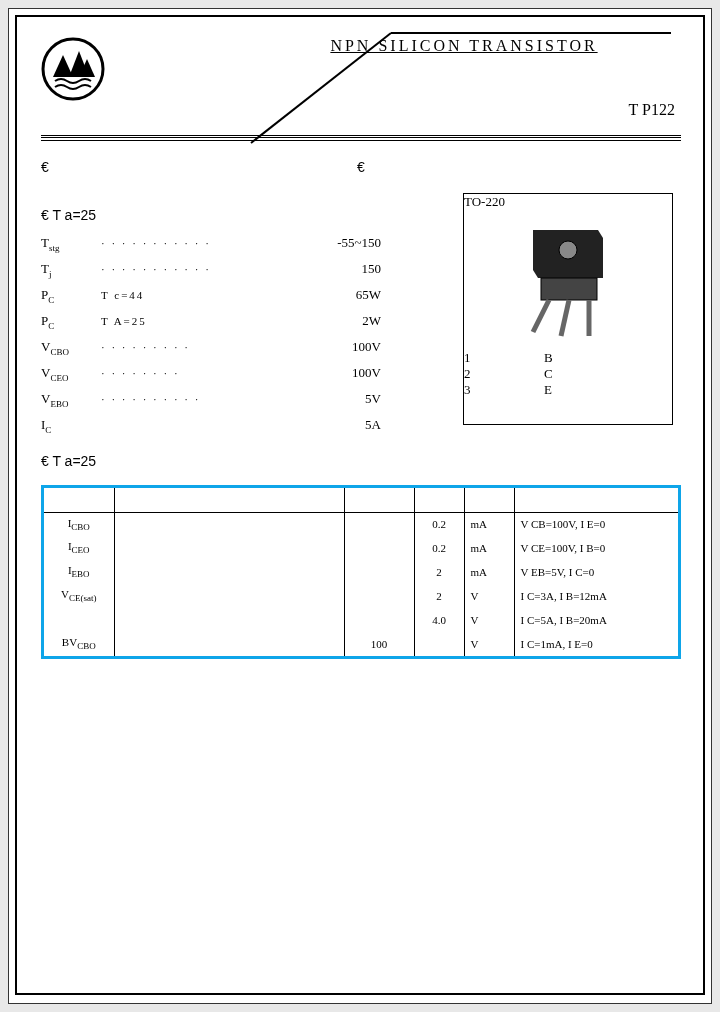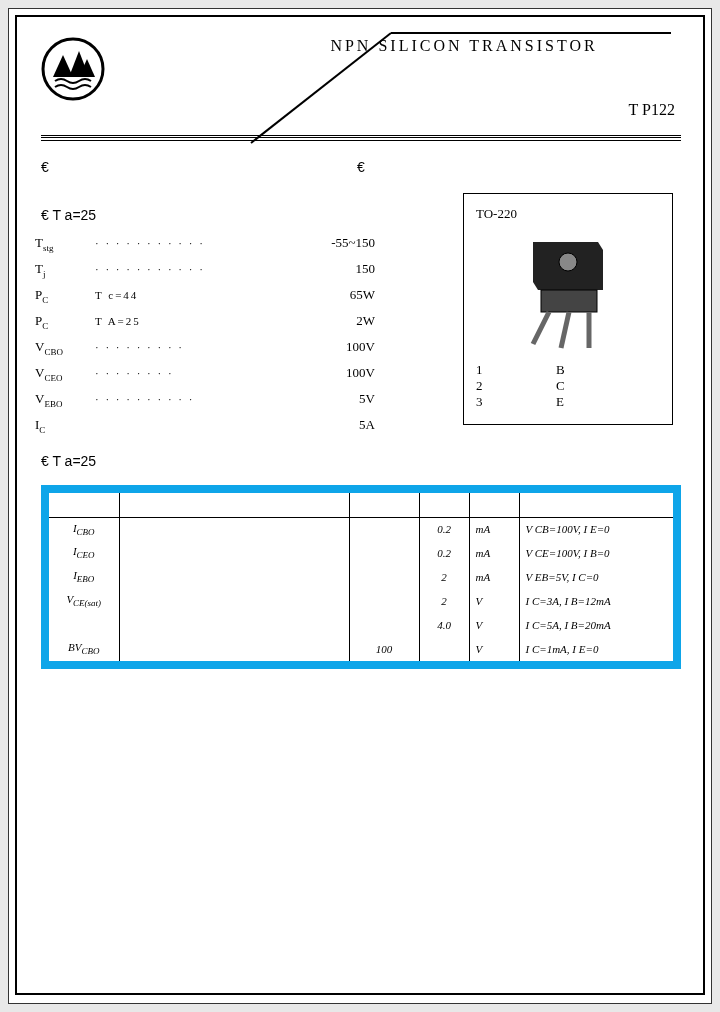--- a/index.html
+++ b/index.html
@@ -39,20 +39,21 @@
     position: absolute;
     right: 0; top: 0;
     width: 430px;
     text-align: center;
   }
   .sub {
     font-size: 16px;
     letter-spacing: 3px;
     font-weight: normal;
     margin-bottom: 6px;
+    text-decoration: underline;
   }
   .pn {
     font-size: 36px;
     font-weight: bold;
     letter-spacing: 1px;
   }
   .tp {
     position: absolute;
     right: 4px;
     top: 64px;
@@ -72,56 +73,55 @@
     height: 6px;
     border-bottom: 1px solid #000;
   }
   .sec1 { position:absolute; left:24px; top:142px; font-size:14px; }
   .secA { position:absolute; left:340px; top:142px; font-size:14px; }
   .sec2 { position:absolute; left:24px; top:190px; font-size:14px; }
   .sec3 { position:absolute; left:24px; top:436px; font-size:14px; }
   .glyph { font-family: sans-serif; }
   .ratings {
     position: absolute;
-    left: 18px; top: 218px;
+    left: 24px; top: 218px;
     width: 340px;
     font-size: 13px;
   }
   .ratings .row {
     display: flex;
     align-items: baseline;
     height: 26px;
   }
   .ratings .sym { width: 60px; }
   .ratings .mid { flex: 1; font-size: 11px; color:#000; letter-spacing: 2px; }
   .ratings .val { width: 90px; text-align: right; }
   sub { font-size: 9px; }
 
   .pkg {
     position: absolute;
     right: 30px; top: 176px;
     width: 210px; height: 232px;
     border: 1px solid #000;
-    padding: 12px;
+    padding: 0;
   }
   .pkg .lbl { font-size: 13px; }
   .pkg-img { margin: 10px auto; width: 130px; height: 120px; }
   .pins { font-size: 13px; margin-top: 6px; }
   .pins .prow { display:flex; }
   .pins .pn1 { width: 40px; }
   .pins .pg { width: 40px; }
   .pins .pl { width: 40px; }
 
   .char {
     position: absolute;
     left: 24px; top: 468px;
     width: 640px;
-    border: 8px solid #0ea5e9;
+    border: 3px solid #0ea5e9;
     font-size: 12px;
-    font-style: italic;
   }
   .char table { width: 100%; border-collapse: collapse; }
   .char td, .char th {
     border-left: 1px solid #000;
     padding: 4px 6px;
     vertical-align: middle;
     height: 24px;
   }
   .char tr.hdr td { border-bottom: 1px solid #000; text-align:center; font-weight:normal; }
   .char td:first-child { border-left:none; }

